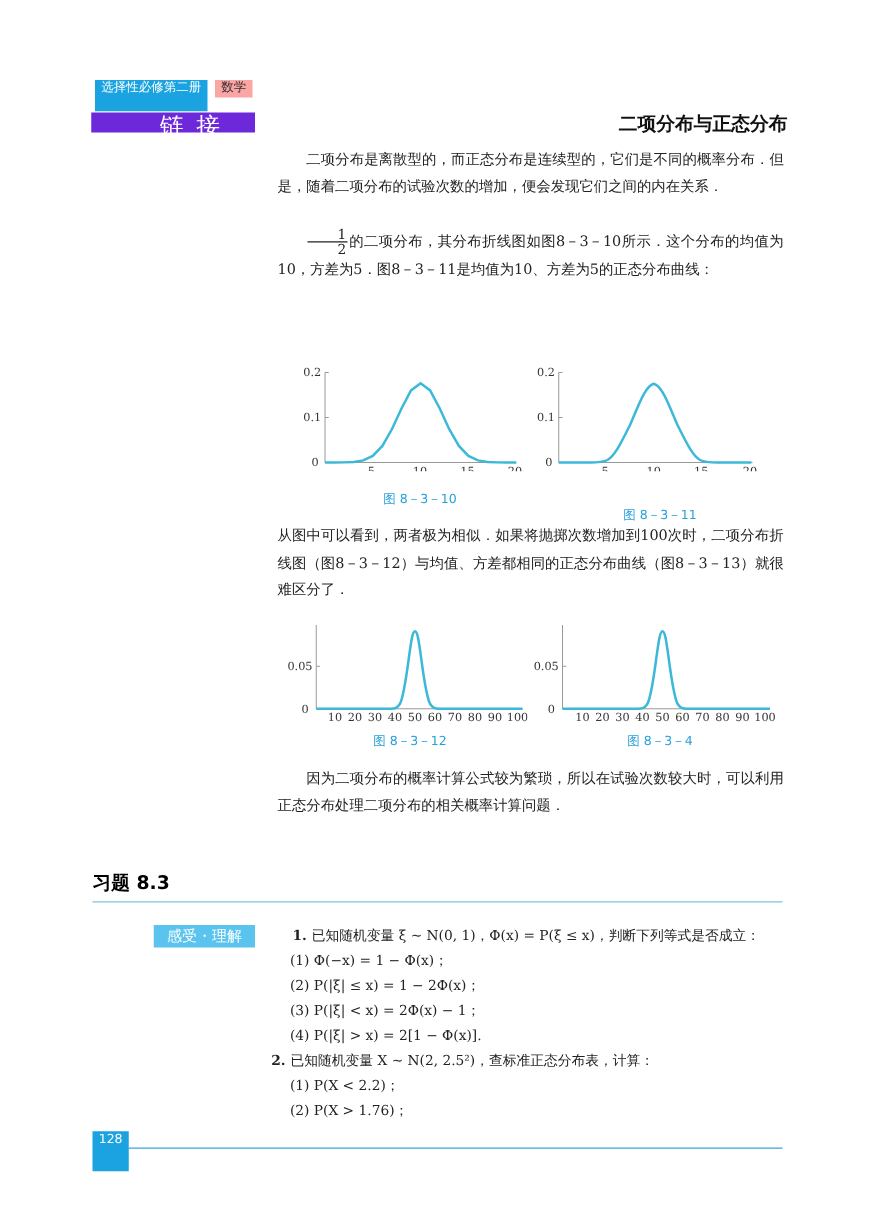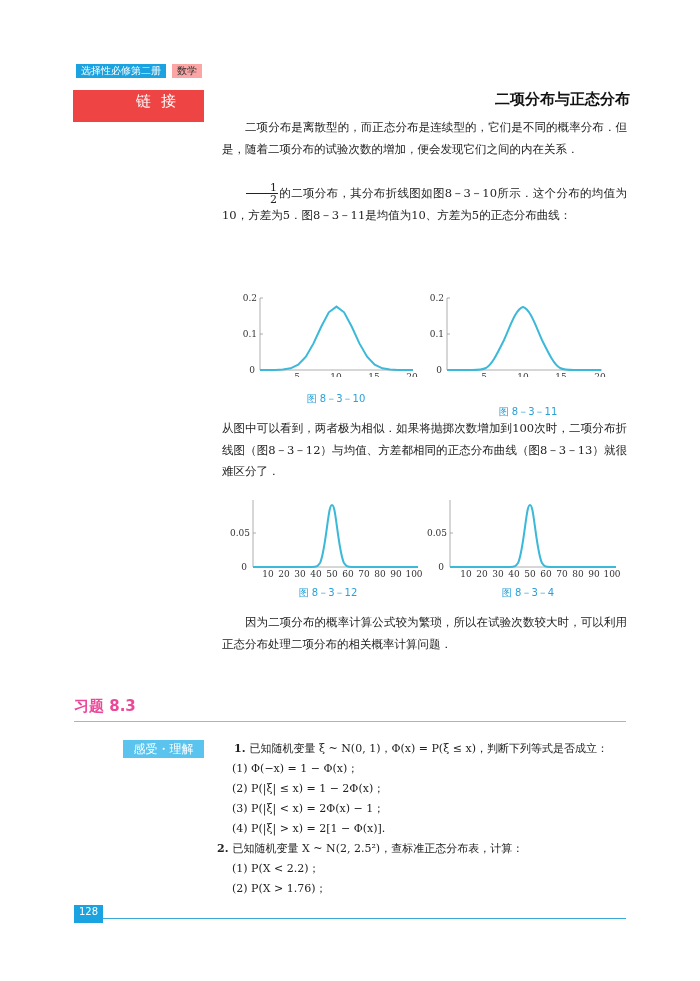--- a/index.html
+++ b/index.html
@@ -1,44 +1,44 @@
 <!DOCTYPE html>
 <html><head>
 <meta charset="utf-8">
 <style>
   html, body { margin:0; padding:0; }
   body { width:700px; height:981px; background:#ffffff; position:relative; overflow:hidden;
          font-family:"DejaVu Serif","Liberation Serif",serif; color:#222; }
   .abs { position:absolute; }
-  .tag-book { left:76px; top:64px; height:14px; background:#1aa3e0; color:#fff;
+  .tag-book { left:76px; top:64px; height:25px; background:#1aa3e0; color:#fff;
               font-family:"DejaVu Sans","Liberation Sans",sans-serif; font-size:10px; line-height:14px;
               padding:0 5px; }
   .tag-subj { left:172px; top:64px; height:14px; background:#fca5a5; color:#333;
               font-family:"DejaVu Sans","Liberation Sans",sans-serif; font-size:10px; line-height:14px;
               padding:0 5px; }
-  .link-box { left:73px; top:90px; width:131px; height:32px; background:#ef4444; color:#fff;
-              font-family:"DejaVu Sans","Liberation Sans",sans-serif; font-size:15px; line-height:22px;
+  .link-box { left:73px; top:90px; width:131px; height:16px; background:#6d28d9; color:#fff;
+              font-family:"DejaVu Sans","Liberation Sans",sans-serif; font-size:19px; line-height:22px;
               text-align:right; box-sizing:border-box; padding-right:18px; letter-spacing:10px; }
   .title { left:210px; top:90px; width:420px; text-align:right;
            font-family:"DejaVu Sans","Liberation Sans",sans-serif; font-weight:bold; font-size:15px; color:#111; }
   .para { left:222px; width:405px; font-size:11.5px; line-height:21.5px; color:#222; text-align:justify; }
   .indent { text-indent:2em; }
   .frac { display:inline-block; vertical-align:middle; text-align:center; font-size:11px; line-height:11px; margin:0 1px; }
   .frac span { display:block; }
   .frac .num { border-bottom:1px solid #222; padding:0 1px; }
   .caption { font-family:"DejaVu Sans","Liberation Sans",sans-serif; font-size:10px; color:#2aa0d8; text-align:center; }
   .chart svg text { font-family:"DejaVu Serif","Liberation Serif",serif; font-size:9px; fill:#333; }
-  .ex-title { left:74px; top:697px; font-family:"DejaVu Sans","Liberation Sans",sans-serif; font-size:15px; font-weight:bold; color:#ec4899; }
+  .ex-title { left:74px; top:697px; font-family:"DejaVu Sans","Liberation Sans",sans-serif; font-size:15px; font-weight:bold; color:#000000; }
   .ex-line { left:74px; top:721px; width:552px; height:1px; background:#7fc4da; }
   .feel-box { left:123px; top:740px; width:81px; height:18px; background:#5bc4ee; color:#fff;
               font-family:Liberation Serif, serif; font-size:12px; line-height:18px; text-align:center; }
   .q { left:217px; font-size:11px; line-height:20px; color:#222; white-space:nowrap; }
   .q b { font-weight:bold; margin-right:4px; }
   .sub { left:232px; font-size:11px; line-height:20px; color:#222; white-space:nowrap; }
-  .page-num { left:74px; top:905px; width:29px; height:18px; background:#1aa3e0; color:#fff;
+  .page-num { left:74px; top:905px; width:29px; height:32px; background:#1aa3e0; color:#fff;
               font-family:"DejaVu Sans","Liberation Sans",sans-serif; font-size:10px; line-height:14px; text-align:center; }
   .foot-line { left:103px; top:918px; width:523px; height:1px; background:#3aa8d6; }
 </style>
 </head>
 <body>
 
 <div class="abs tag-book">选择性必修第二册</div>
 <div class="abs tag-subj">数学</div>
 <div class="abs link-box">链接</div>
 

